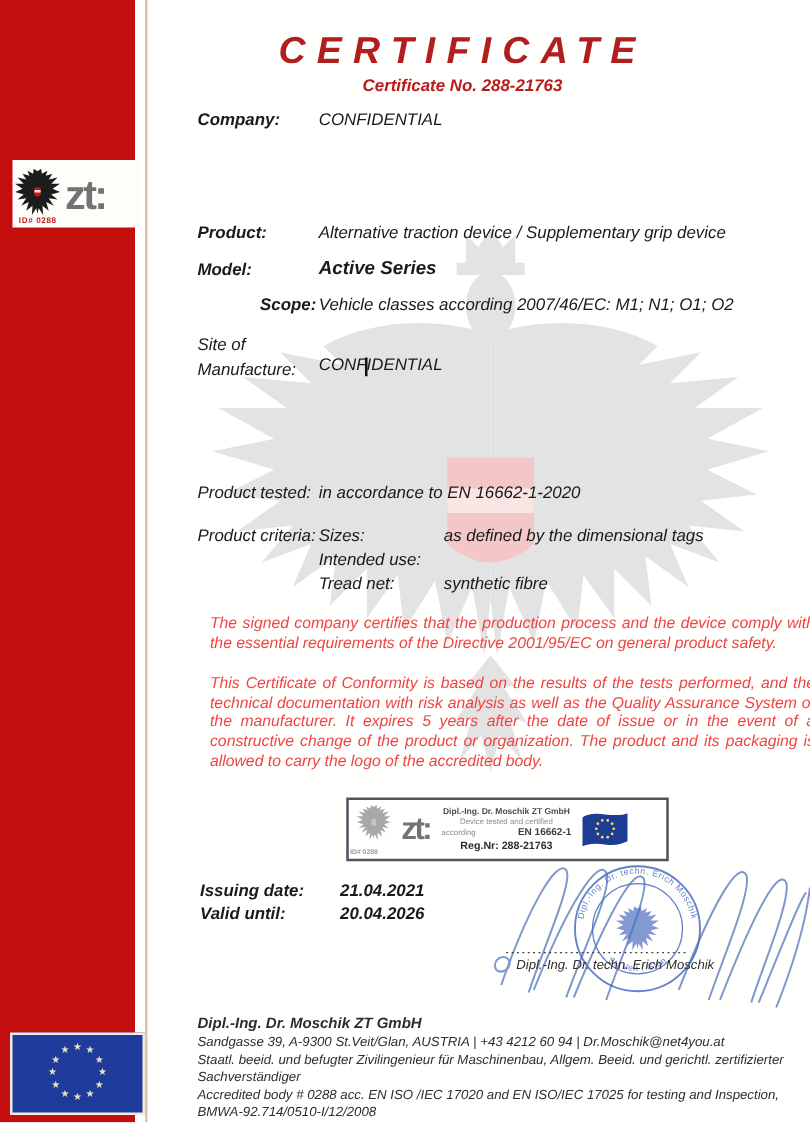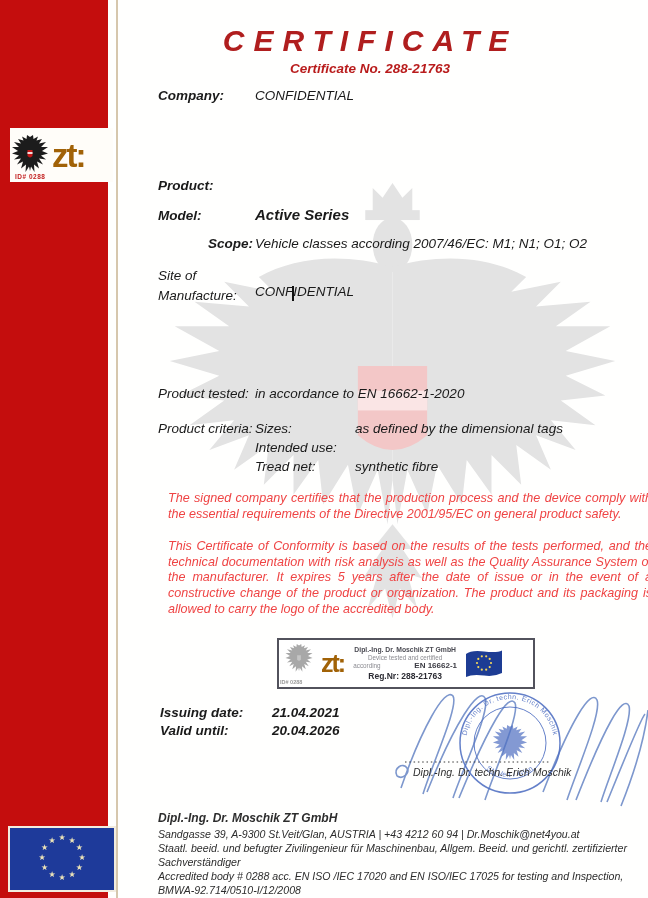--- a/index.html
+++ b/index.html
@@ -12,21 +12,21 @@
   .watermark{position:absolute;left:145px;top:178px;z-index:0;}
   
   .title{position:absolute;left:120px;top:24px;width:500px;text-align:center;
          font-size:30px;font-weight:bold;font-style:italic;letter-spacing:9px;color:#b01e1e;z-index:2;}
   .cert-no{position:absolute;left:120px;top:61px;width:500px;text-align:center;
          font-size:13.5px;font-weight:bold;font-style:italic;color:#b91c1c;z-index:2;}
   
   .logo-box{position:absolute;left:10px;top:128px;width:103px;height:54px;background:#fffdf9;
          z-index:2;display:flex;align-items:center;}
   .logo-box .id-text{position:absolute;left:5px;bottom:2px;font-size:6.5px;font-weight:bold;color:#c32020;letter-spacing:.5px;}
-  .zt-mark{font-weight:900;font-size:33px;color:#a16207;letter-spacing:-2px;line-height:1;margin-left:2px;}
+  .zt-mark{font-weight:900;font-size:33px;color:#737373;letter-spacing:-2px;line-height:1;margin-left:2px;}
   
   .lbl,.val{position:absolute;font-style:italic;font-size:13.5px;z-index:2;white-space:nowrap;}
   .lbl.b{font-weight:bold;font-style:italic;}
   .para{position:absolute;left:168px;width:484px;font-style:italic;font-size:12.6px;
         line-height:15.7px;text-align:justify;color:#ef4444;z-index:2;}
   .text-cursor{position:absolute;left:292px;top:286px;width:1.5px;height:15px;background:#111;z-index:3;}
   
   .stamp-box{position:absolute;left:277px;top:638px;width:248px;height:47px;background:#fff;
         border:2px solid #52525c;z-index:2;display:flex;align-items:center;padding:0 3px;box-sizing:content-box;}
   .stamp-eagle-col{position:relative;width:34px;height:42px;flex:0 0 auto;}
@@ -98,20 +98,21 @@
       <rect x="17.5" y="18" width="5" height="2" fill="#f4dcdc"></rect>
     </svg>
     <span class="id-text">ID# 0288</span>
     <span class="zt-mark">zt:</span>
   </div>
 
   <div class="lbl b" style="left:158px;top:88px;">Company:</div>
   <div class="val" style="left:255px;top:88px;">CONFIDENTIAL</div>
 
   <div class="lbl b" style="left:158px;top:178px;">Product:</div>
+  <div class="val" style="left:255px;top:178px;">Alternative traction device / Supplementary grip device</div>
 
   <div class="lbl b" style="left:158px;top:208px;">Model:</div>
   <div class="val" style="left:255px;top:206px;font-weight:bold;font-size:15px;">Active Series</div>
 
   <div class="lbl b" style="left:164px;top:236px;margin-left:44px;">Scope:</div>
   <div class="val" style="left:255px;top:236px;">Vehicle classes according 2007/46/EC: M1; N1; O1; O2</div>
 
   <div class="lbl" style="left:158px;top:268px;">Site of</div>
   <div class="lbl" style="left:158px;top:288px;">Manufacture:</div>
   <div class="val" style="left:255px;top:284px;">CONFIDENTIAL</div>

